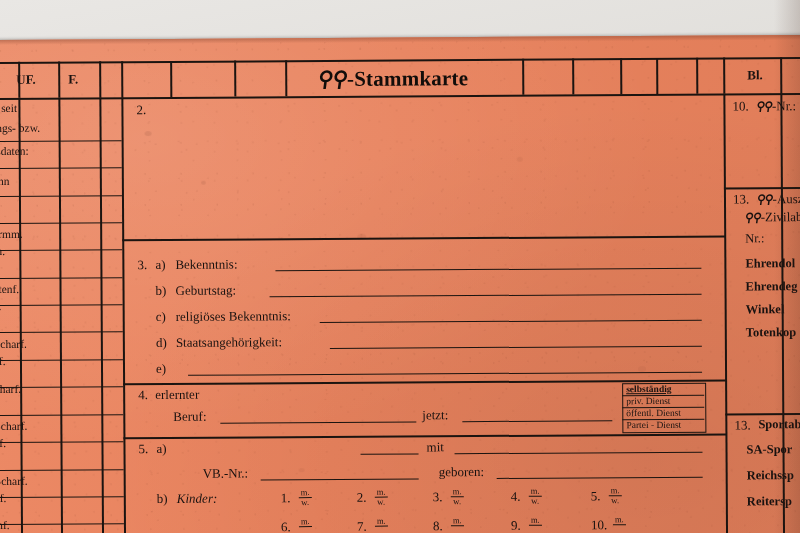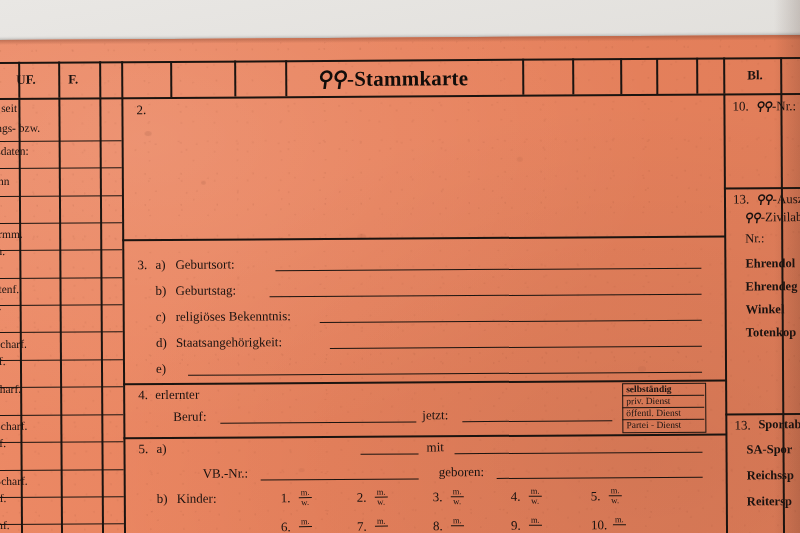--- a/index.html
+++ b/index.html
@@ -213,21 +213,21 @@
     <div class="lbl sz-s" style="left:-6px; top:435px;">'Scharf.</div>
     <div class="lbl sz-s" style="left:-3px; top:452px;">rf.</div>
     <div class="lbl sz-s" style="left:-5px; top:479px;">mf.</div>
 
     <div class="lbl sz" style="left:140px; top:64px;">2.</div>
     <div class="ink h" style="left:125px; top:200px; width:603px;"></div>
 
     <div class="lbl sz" style="left:140px; top:219px;">3.</div>
 
     <div class="lbl sz" style="left:158px; top:219px;">a)</div>
-    <div class="lbl sz" style="left:178px; top:219px;">Geburtsort:</div>
+    <div class="lbl sz" style="left:178px; top:219px;">Bekenntnis:</div>
     <div class="fill" style="left:278px; top:232px; width:426px;"></div>
 
     <div class="lbl sz" style="left:158px; top:245px;">b)</div>
     <div class="lbl sz" style="left:178px; top:245px;">Geburtstag:</div>
     <div class="fill" style="left:272px; top:258px; width:432px;"></div>
 
     <div class="lbl sz" style="left:158px; top:271px;">c)</div>
     <div class="lbl sz" style="left:178px; top:271px;">religiöses Bekenntnis:</div>
     <div class="fill" style="left:322px; top:284px; width:382px;"></div>
 
@@ -244,40 +244,40 @@
     <div class="lbl sz" style="left:157px; top:349px;">erlernter</div>
     <div class="lbl sz" style="left:175px; top:371px;">Beruf:</div>
     <div class="fill" style="left:222px; top:384px; width:196px;"></div>
     <div class="lbl sz" style="left:424px; top:371px;">jetzt:</div>
     <div class="fill" style="left:464px; top:384px; width:150px;"></div>
 
     <div class="smallbox" style="left:624px; top:347px; width:82px; height:48px;"></div>
     <div class="ink h-thin" style="left:624px; top:359px; width:82px;"></div>
     <div class="ink h-thin" style="left:624px; top:371px; width:82px;"></div>
     <div class="ink h-thin" style="left:624px; top:383px; width:82px;"></div>
-    <div class="lbl sz-xs b" style="left:628px; top:349px;">selbständig</div>
+    <div class="lbl sz-xs b" style="left:628px; top:349px;text-decoration:underline;">selbständig</div>
     <div class="lbl sz-xs" style="left:628px; top:361px;">priv. Dienst</div>
     <div class="lbl sz-xs" style="left:628px; top:373px;">öffentl. Dienst</div>
     <div class="lbl sz-xs" style="left:628px; top:385px;">Partei - Dienst</div>
 
     <div class="ink h" style="left:125px; top:398px; width:603px;"></div>
 
     <div class="lbl sz" style="left:140px; top:403px;">5.</div>
     <div class="lbl sz" style="left:158px; top:403px;">a)</div>
     <div class="fill" style="left:362px; top:416px; width:58px;"></div>
     <div class="lbl sz" style="left:428px; top:403px;">mit</div>
     <div class="fill" style="left:456px; top:416px; width:248px;"></div>
 
     <div class="lbl sz" style="left:204px; top:428px;">VB.-Nr.:</div>
     <div class="fill" style="left:262px; top:441px; width:158px;"></div>
     <div class="lbl sz" style="left:440px; top:428px;">geboren:</div>
     <div class="fill" style="left:498px; top:441px; width:206px;"></div>
 
     <div class="lbl sz" style="left:158px; top:453px;">b)</div>
-    <div class="lbl sz" style="left:178px; top:453px;">Kinder:</div>
+    <div class="lbl sz" style="left:178px; top:453px;font-style:italic;">Kinder:</div>
 
     <div class="lbl sz" style="left:282px; top:453px;">1.</div>
     <div class="tiny-stack" style="left:300px; top:450px;">
       <span class="u">m.</span>
       <span>w.</span>
     </div>
 
     <div class="lbl sz" style="left:358px; top:453px;">2.</div>
     <div class="tiny-stack" style="left:376px; top:450px;">
       <span class="u">m.</span>

